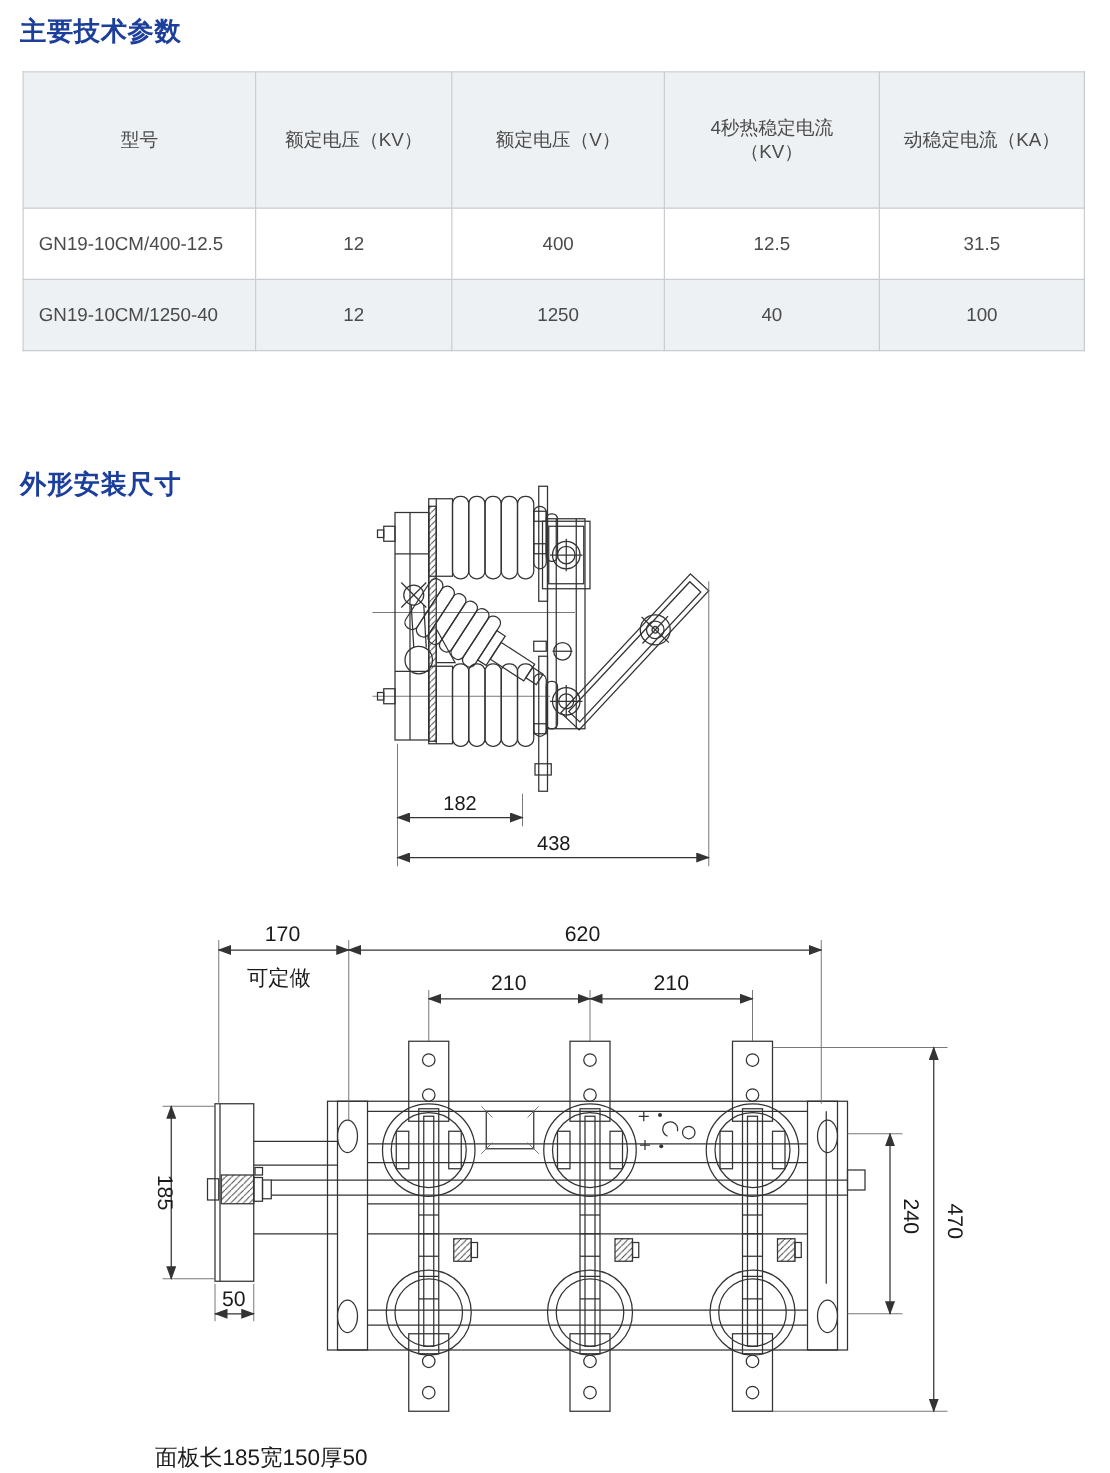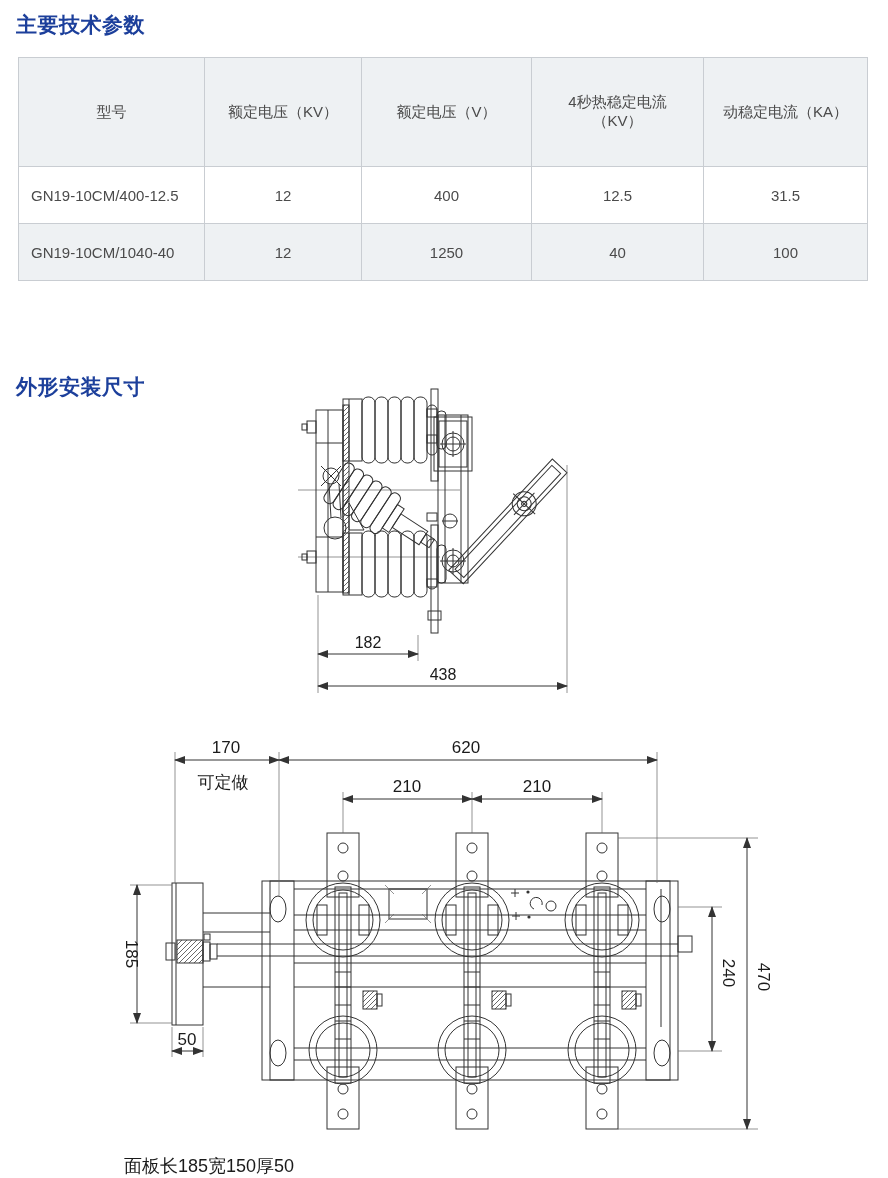--- a/index.html
+++ b/index.html
@@ -54,21 +54,21 @@
   </thead>
   <tbody>
     <tr>
       <td class="c0">GN19-10CM/400-12.5</td>
       <td>12</td>
       <td>400</td>
       <td>12.5</td>
       <td>31.5</td>
     </tr>
     <tr>
-      <td class="c0">GN19-10CM/1040-40</td>
+      <td class="c0">GN19-10CM/1250-40</td>
       <td>12</td>
       <td>1250</td>
       <td>40</td>
       <td>100</td>
     </tr>
   </tbody>
 </table>
 
 <div id="t2" class="title">外形安装尺寸</div>
 

